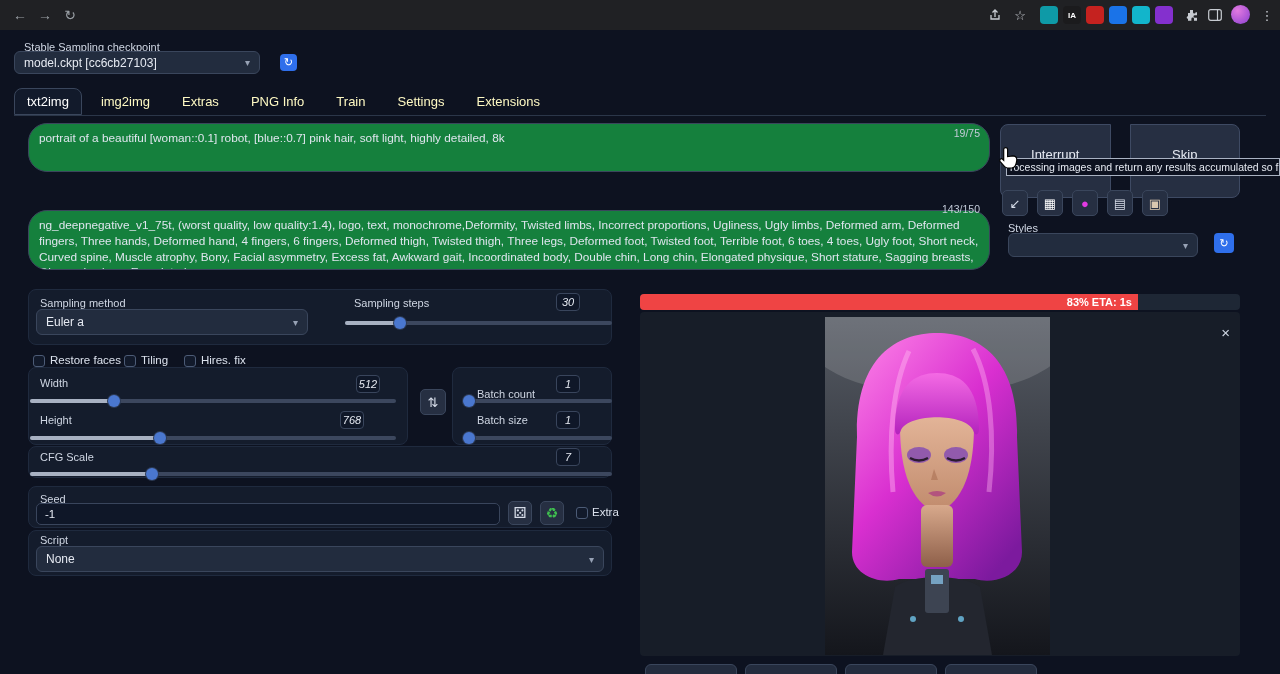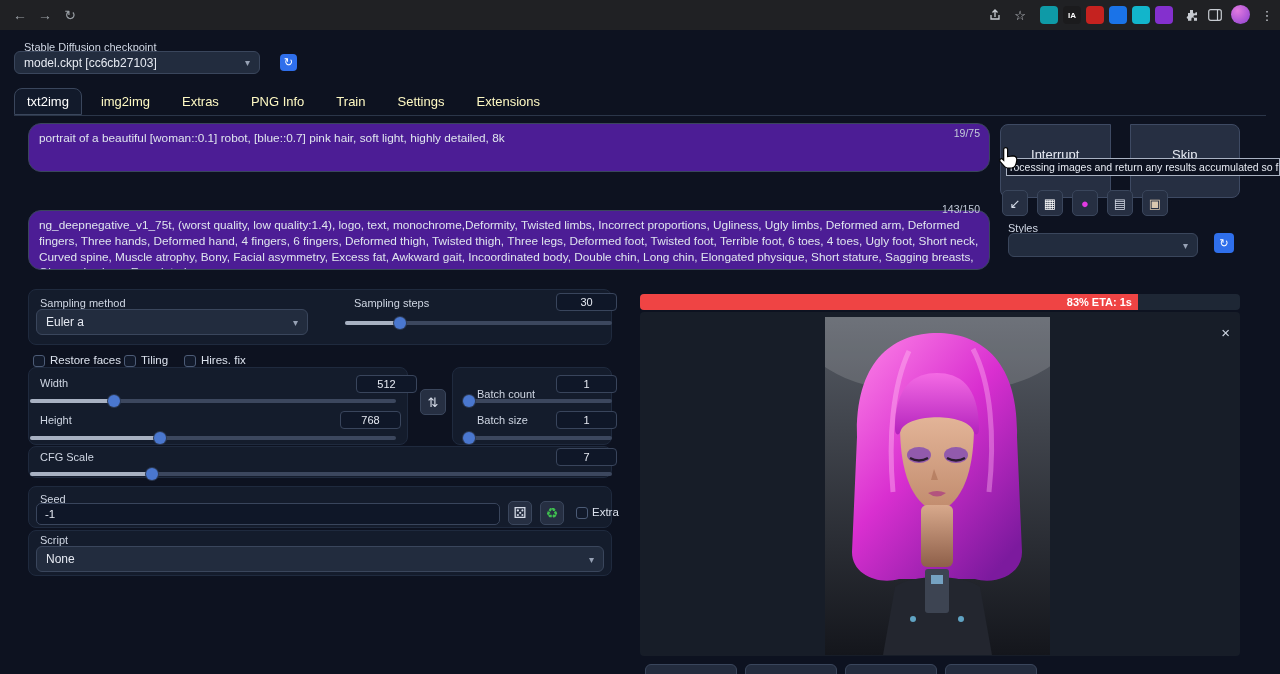--- a/index.html
+++ b/index.html
@@ -17,30 +17,30 @@
     font-size:8px; font-weight:bold; display:flex; align-items:center; justify-content:center; }
   .plain-ic { position:absolute; top:5px; color:#c7cbd1; font-size:13px; width:20px; height:20px;
     display:flex; align-items:center; justify-content:center; }
 
   
   .lbl { position:absolute; color:#cfd6e3; font-size:11px; z-index:3; }
   .blk { position:absolute; background:#141c2c; border:1px solid #1f2a3e; border-radius:8px; z-index:1; }
   .dd { position:absolute; background:#222c3e; border:1px solid #3a465c; border-radius:6px; color:#e6eaf2;
     font-size:12px; display:flex; align-items:center; justify-content:space-between; padding:0 9px; z-index:3; cursor:pointer; }
   .dd .chev { color:#97a2b5; font-size:10px; margin-left:6px; }
-  .numbox { position:absolute; width:61px; height:18px; background:#0f1728; border:1px solid #39455c;
-    border-radius:4px; color:#e6eaf2; font-size:11px; text-align:center; z-index:3; font-family:inherit; }
+  .numbox { position:absolute; width:24px; height:18px; background:#0f1728; border:1px solid #39455c;
+    border-radius:4px; color:#e6eaf2; font-size:11px; text-align:center; z-index:3; font-family:inherit;font-style:italic; }
   .slider { position:absolute; height:14px; z-index:3; cursor:pointer; }
   .slider .track { position:absolute; left:0; right:0; top:5px; height:4px; border-radius:3px; background:#3c475e; }
   .slider .fill  { position:absolute; left:0; top:5px; height:4px; border-radius:3px; background:#a8b1c2; width:var(--p,0%); }
   .slider .handle{ position:absolute; top:1px; left:var(--p,0%); width:12px; height:12px; border-radius:50%;
     background:#4a77cf; transform:translateX(-50%); box-shadow:0 0 0 1px #2c3a55; }
   .cb { position:absolute; width:12px; height:12px; background:#121a2b; border:1px solid #4c5b76; border-radius:3px; z-index:3; cursor:pointer; }
   .cb-lbl { position:absolute; color:#dbe1ec; font-size:11.5px; z-index:3; }
-  .ta { position:absolute; background:#4c1d95; border:1px solid #3a465c; border-radius:13px; color:#dfe5ee;
+  .ta { position:absolute; background:#15803d; border:1px solid #3a465c; border-radius:19px; color:#dfe5ee;
     font-size:11.8px; line-height:1.34; padding:7px 10px; resize:none; font-family:inherit; z-index:2; overflow:hidden; }
   .cnt { position:absolute; color:#c3cbd9; font-size:10.5px; text-align:right; width:100px; z-index:4; }
   .bluebtn { position:absolute; background:#2f6feb; border-radius:4px; color:#fff; display:flex; align-items:center;
     justify-content:center; font-size:11px; z-index:3; cursor:pointer; }
   .btn-sm { position:absolute; width:26px; height:26px; background:#262f42; border:1px solid #3a465c; border-radius:5px;
     display:flex; align-items:center; justify-content:center; font-size:13px; color:#d6dce8; z-index:3; cursor:pointer; }
 
   
   #tabs { position:absolute; left:14px; top:88px; width:1252px; height:28px; border-bottom:1px solid #2b3649;
     display:flex; gap:6px; align-items:stretch; z-index:3; }
@@ -105,21 +105,21 @@
   <div class="plain-ic" style="left:1205px">
     <svg width="14" height="12" viewBox="0 0 14 12">
         <rect x="0.7" y="0.7" width="12.6" height="10.6" rx="2" stroke="#c7cbd1" fill="none" stroke-width="1.2"></rect>
         <line x1="9.5" y1="1" x2="9.5" y2="11" stroke="#c7cbd1" stroke-width="1.2"></line>
       </svg>
   </div>
   <div class="avatar" style="left:1231px"></div>
   <div class="plain-ic" style="left:1257px">⋮</div>
 </div>
 
-<div class="lbl" style="left:24px; top:41px;">Stable Diffusion checkpoint</div>
+<div class="lbl" style="left:24px; top:41px;">Stable Sampling checkpoint</div>
 <div class="dd" style="left:14px; top:51px; width:246px; height:23px;">
   <span>model.ckpt [cc6cb27103]</span>
   <span class="chev">▾</span>
 </div>
 <div class="bluebtn" style="left: 280px; top: 54px; width: 17px; height: 17px; background: rgb(47, 111, 235);">↻</div>
 
 <div id="tabs">
   <div class="tab active">txt2img</div>
   <div class="tab">img2img</div>
   <div class="tab">Extras</div>

